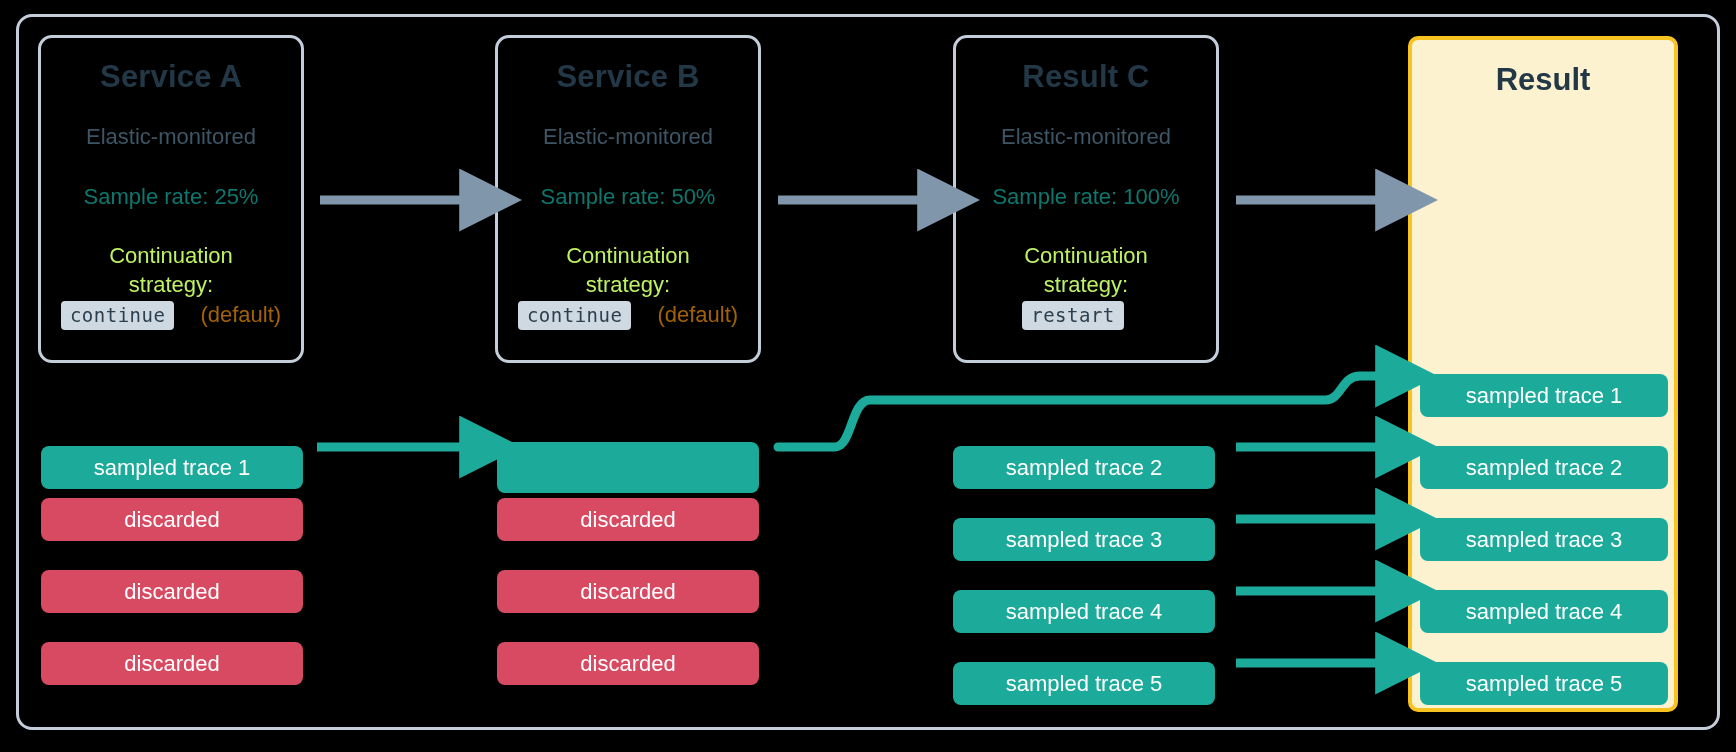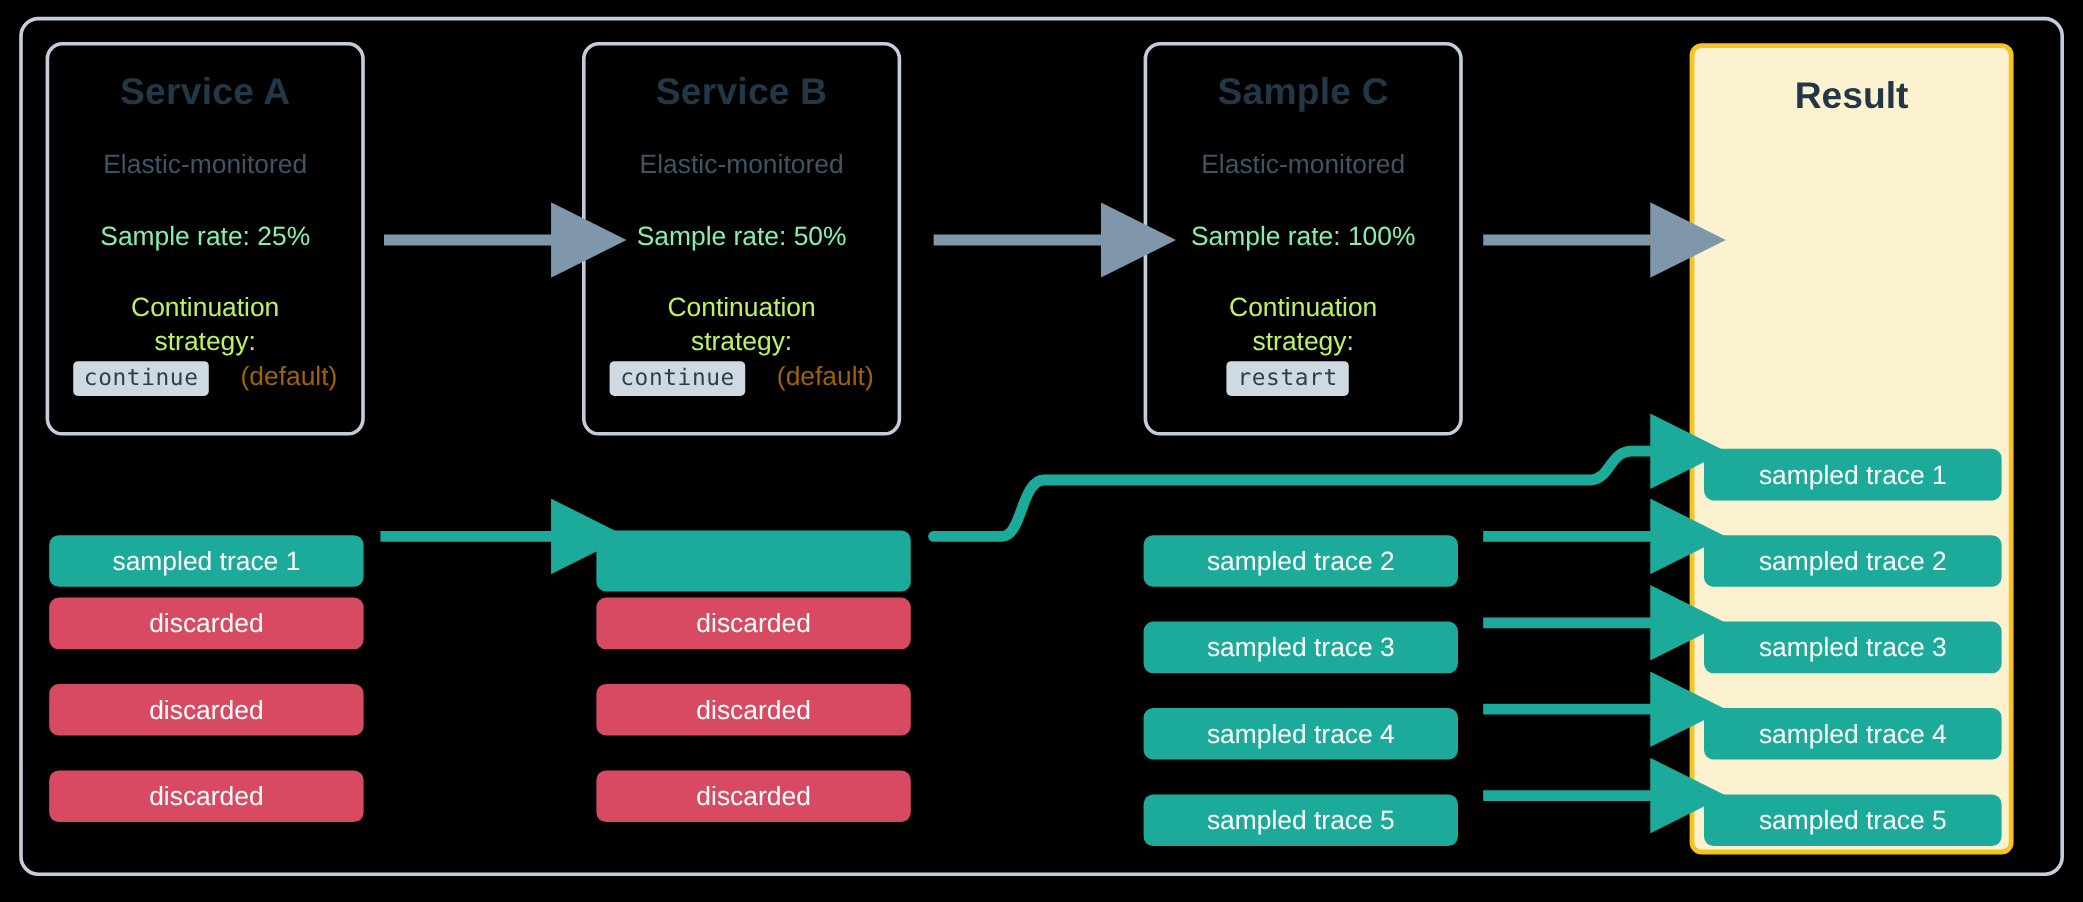--- a/index.html
+++ b/index.html
@@ -46,21 +46,21 @@
     color: #233847;
     line-height: 1.1;
   }
   .svc-sub {
     font-size: 22px;
     color: #3d5564;
     margin-top: 30px;
   }
   .svc-rate {
     font-size: 22px;
-    color: #86efac;
+    color: #0f766e;
     margin-top: 34px;
   }
   .svc-strat-label {
     font-size: 22px;
     color: #bef264;
     margin-top: 32px;
     text-align: center;
     line-height: 1.3;
   }
   .svc-strat-row {
@@ -141,36 +141,36 @@
     <div class="svc-strat-label">
       <span>Continuation</span><br>
       <span>strategy:</span>
     </div>
     <div class="svc-strat-row">
       <code class="chip">continue</code>
       <span class="default-note">(default)</span>
     </div>
   </div>
 
-  <div class="service-card" id="svc-b" style="left:485px;">
+  <div class="service-card" id="svc-b" style="left:495px;">
     <div class="svc-title">Service B</div>
     <div class="svc-sub">Elastic-monitored</div>
     <div class="svc-rate">Sample rate: 50%</div>
     <div class="svc-strat-label">
       <span>Continuation</span><br>
       <span>strategy:</span>
     </div>
     <div class="svc-strat-row">
       <code class="chip">continue</code>
       <span class="default-note">(default)</span>
     </div>
   </div>
 
   <div class="service-card" id="svc-c" style="left:953px;">
-    <div class="svc-title">Sample C</div>
+    <div class="svc-title">Result C</div>
     <div class="svc-sub">Elastic-monitored</div>
     <div class="svc-rate">Sample rate: 100%</div>
     <div class="svc-strat-label">
       <span>Continuation</span><br>
       <span>strategy:</span>
     </div>
     <div class="svc-strat-row">
       <code class="chip">restart</code>
       <span class="default-note"></span>
     </div>

